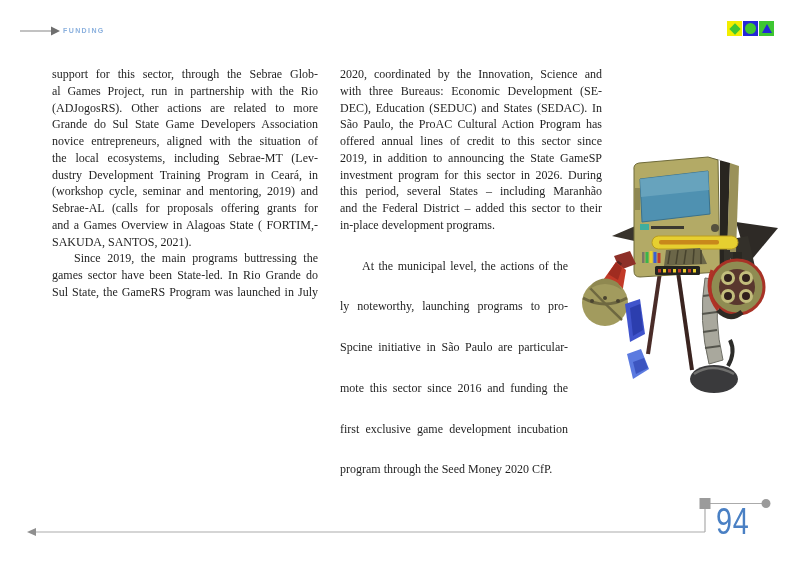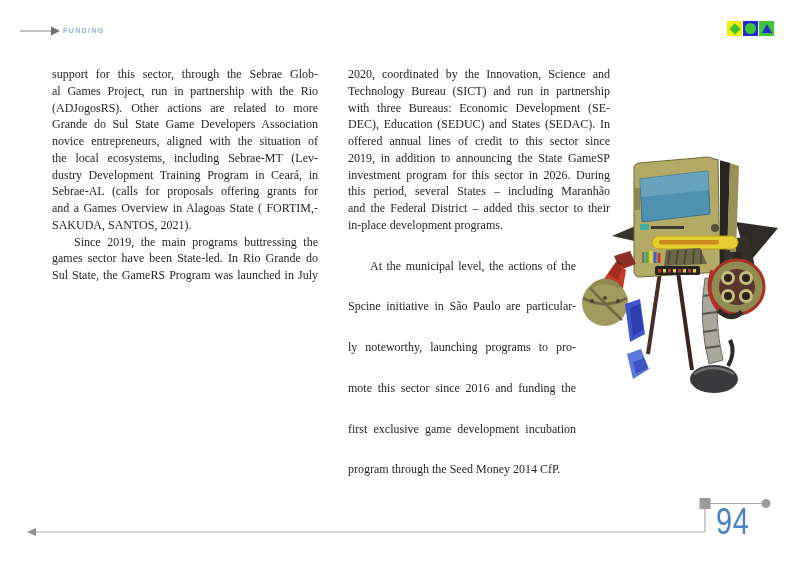--- a/index.html
+++ b/index.html
@@ -22,21 +22,21 @@
   .cicon-diamond { width:8px; height:8px; transform:rotate(45deg); }
   .cicon-circle { width:11px; height:11px; border-radius:50%; }
   .cicon-triangle { width:0; height:0; border-left:5.5px solid transparent;
     border-right:5.5px solid transparent; border-bottom:9px solid #2526d8; }
   
   .col {
     position:absolute; top:66px; font-size:12px; line-height:16.75px;
     color:#1f1f1f; text-rendering:optimizeLegibility;
   }
   .col-left  { left:52px;  width:266px; }
-  .col-right { left:348px; width:262px; }
+  .col-right { left:340px; width:262px; }
   .line { height:16.75px; overflow:hidden; }
   .line.j { text-align:justify; text-align-last:justify; }
   .line.ind { text-indent:22px; }
   .line.n { width:228px;margin-top:24px; }
   
   .robot { position:absolute; left:578px; top:152px; width:200px; height:245px; }
   
   .footer-lines { position:absolute; left:20px; top:490px; }
   .page-num {
     position:absolute; left:716px; top:501px;
@@ -69,44 +69,45 @@
     </div>
 
   <div class="col col-left">
       <div class="line j">support for this sector, through the Sebrae Glob-</div>
       <div class="line j">al Games Project, run in partnership with the Rio</div>
       <div class="line j">(ADJogosRS). Other actions are related to more</div>
       <div class="line j">Grande do Sul State Game Developers Association</div>
       <div class="line j">novice entrepreneurs, aligned with the situation of</div>
       <div class="line j">the local ecosystems, including Sebrae-MT (Lev-</div>
       <div class="line j">dustry Development Training Program in Ceará, in</div>
+      <div class="line j">(workshop cycle, seminar and mentoring, 2019) and</div>
       <div class="line j">Sebrae-AL (calls for proposals offering grants for</div>
       <div class="line j">and a Games Overview in Alagoas State ( FORTIM,-</div>
       <div class="line">SAKUDA, SANTOS, 2021).</div>
       <div class="line j ind">Since 2019, the main programs buttressing the</div>
       <div class="line j">games sector have been State-led. In Rio Grande do</div>
       <div class="line j">Sul State, the GameRS Program was launched in July</div>
     </div>
   <div class="col col-right">
       <div class="line j">2020, coordinated by the Innovation, Science and</div>
-      <div class="line j">Technology Bureau (SICT) and run in partnership</div>
       <div class="line j">with three Bureaus: Economic Development (SE-</div>
       <div class="line j">DEC), Education (SEDUC) and States (SEDAC). In</div>
+      <div class="line j">São Paulo, the ProAC Cultural Action Program has</div>
       <div class="line j">offered annual lines of credit to this sector since</div>
       <div class="line j">2019, in addition to announcing the State GameSP</div>
       <div class="line j">investment program for this sector in 2026. During</div>
       <div class="line j">this period, several States – including Maranhão</div>
       <div class="line j">and the Federal District – added this sector to their</div>
       <div class="line">in-place development programs.</div>
       <div class="line j ind n">At the municipal level, the actions of the</div>
+      <div class="line j n">ly noteworthy, launching programs to pro-</div>
       <div class="line j n">Spcine initiative in São Paulo are particular-</div>
-      <div class="line j n">ly noteworthy, launching programs to pro-</div>
       <div class="line j n">mote this sector since 2016 and funding the</div>
       <div class="line j n">first exclusive game development incubation</div>
-      <div class="line n">program through the Seed Money 2014 CfP.</div>
+      <div class="line n">program through the Seed Money 2020 CfP.</div>
     </div>
 
   <svg class="robot" viewBox="0 0 200 245">
 
     <polygon points="34,84 76,66 70,92" fill="#38332c"></polygon>
     <polygon points="158,70 200,76 170,112" fill="#2e2a26"></polygon>
 
     <polygon points="148,88 170,84 180,128 158,132" fill="#33302a"></polygon>
 
     <path d="M82,120 L70,202" stroke="#4a2c28" stroke-width="4" fill="none"></path>

